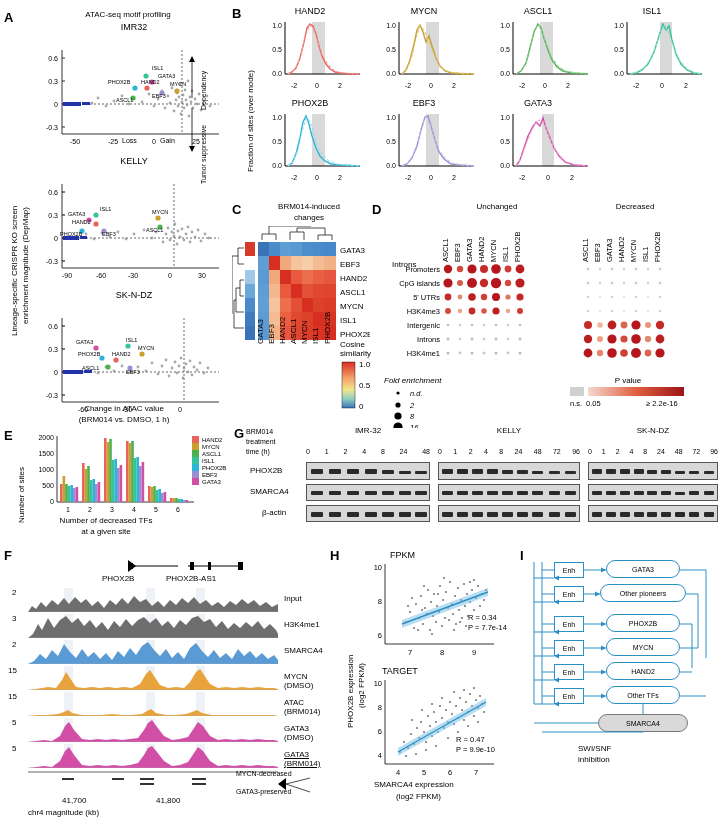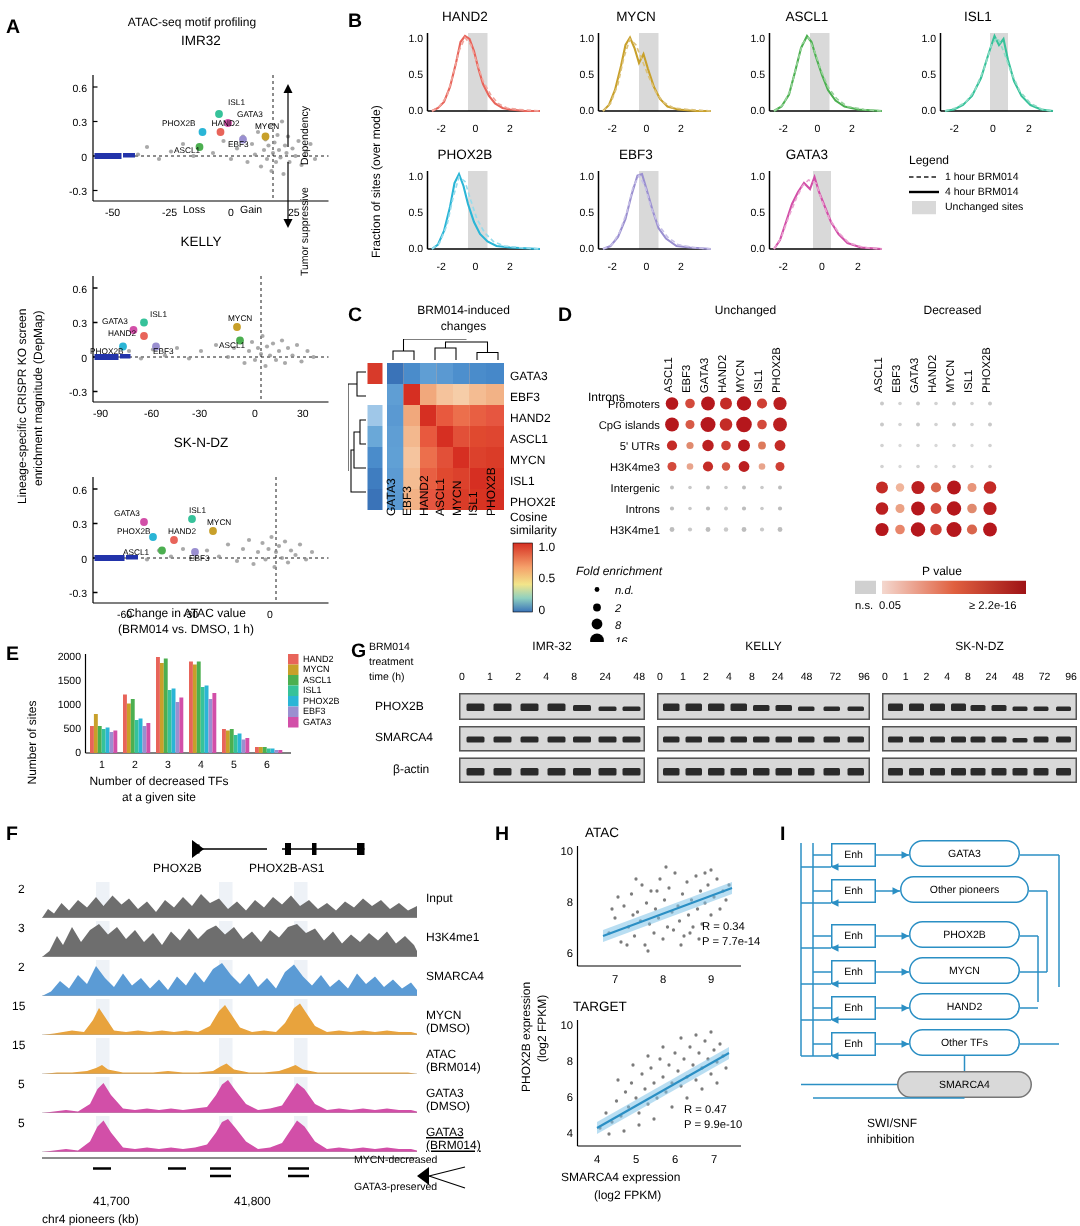--- a/index.html
+++ b/index.html
@@ -432,41 +432,20 @@
       <polyline fill="none" stroke="#d24fa8" stroke-width="1.4" points="28,58 32,52 36,40 40,28 44,20 48,14 52,18 55,10 58,20 62,30 66,40 71,48 77,54 86,57 100,58"></polyline>
       <polyline fill="none" stroke="#e9a3d0" stroke-width="1.1" stroke-dasharray="3,2" points="28,58 33,50 38,36 43,24 47,16 51,12 56,14 60,26 65,38 71,47 78,54 88,57 100,58"></polyline>
       <g font-size="7" font-family="Liberation Sans">
           <text x="31" y="72">-2</text>
           <text x="58" y="72">0</text>
           <text x="82" y="72">2</text>
         </g>
     </svg>
   </div>
 
-  <div style="position:absolute;left:374px;top:100px;width:110px;">
-    <div class="t8" style="margin-bottom:3px;">Legend</div>
-    <div style="display:flex;align-items:center;gap:4px;margin-bottom:2px;">
-      <svg width="20" height="8">
-          <line x1="0" y1="4" x2="20" y2="4" stroke="#555" stroke-width="1.2" stroke-dasharray="3,2"></line>
-        </svg>
-      <span class="t7">1 hour BRM014</span>
-    </div>
-    <div style="display:flex;align-items:center;gap:4px;margin-bottom:2px;">
-      <svg width="20" height="8">
-          <line x1="0" y1="4" x2="20" y2="4" stroke="#000" stroke-width="1.6"></line>
-        </svg>
-      <span class="t7">4 hour BRM014</span>
-    </div>
-    <div style="display:flex;align-items:center;gap:4px;">
-      <svg width="20" height="9">
-          <rect x="2" y="0" width="16" height="9" fill="#d9d9d9"></rect>
-        </svg>
-      <span class="t7">Unchanged sites</span>
-    </div>
-  </div>
 
 </div>
 
 <div class="panel" style="left:232px;top:200px;width:138px;height:218px;">
   <div class="plabel" style="position:absolute;left:0;top:2px;">C</div>
   <div class="t8 ctr" style="position:absolute;left:18px;top:2px;width:118px;">BRM014-induced</div>
   <div class="t8 ctr" style="position:absolute;left:18px;top:13px;width:118px;">changes</div>
 
   <svg width="138" height="184" style="position:absolute;left:0;top:26px;">
 
@@ -1157,30 +1136,30 @@
   <svg width="36" height="30" style="position:absolute;left:272px;top:222px;">
     <path d="M2 14 L10 8 L10 20 Z" fill="#000"></path>
     <line x1="10" y1="14" x2="34" y2="8" stroke="#000" stroke-width="0.7"></line>
     <line x1="10" y1="14" x2="34" y2="22" stroke="#000" stroke-width="0.7"></line>
   </svg>
   <div class="t7" style="position:absolute;left:232px;top:222px;">MYCN-decreased</div>
   <div class="t7" style="position:absolute;left:232px;top:240px;">GATA3-preserved</div>
 
   <div class="t8" style="position:absolute;left:58px;top:248px;">41,700</div>
   <div class="t8" style="position:absolute;left:152px;top:248px;">41,800</div>
-  <div class="t8" style="position:absolute;left:24px;top:260px;">chr4 pioneers (kb)</div>
+  <div class="t8" style="position:absolute;left:24px;top:260px;">chr4 magnitude (kb)</div>
 </div>
 
 <div class="panel" style="left:330px;top:548px;width:190px;height:264px;">
   <div class="plabel" style="position:absolute;left:0;top:0;">H</div>
   <div class="t8 rot" style="position:absolute;left:16px;top:180px;">PHOX2B expression</div>
   <div class="t8 rot" style="position:absolute;left:27px;top:160px;">(log2 FPKM)</div>
 
   <div style="position:absolute;left:34px;top:2px;">
-    <div class="t9" style="position:absolute;left:26px;top:0;">ATAC</div>
+    <div class="t9" style="position:absolute;left:26px;top:0;">FPKM</div>
     <svg width="150" height="116" style="position:absolute;left:0;top:10px;">
       <g font-size="7.5" font-family="Liberation Sans">
         <text x="18" y="10" text-anchor="end">10</text>
           <text x="18" y="44" text-anchor="end">8</text>
           <text x="18" y="78" text-anchor="end">6</text>
       </g>
       <line x1="21" y1="4" x2="21" y2="84" stroke="#000" stroke-width="0.8"></line>
       <line x1="21" y1="84" x2="130" y2="84" stroke="#000" stroke-width="0.8"></line>
       <g fill="#2b2b2b" opacity="0.62">
         <circle cx="42" cy="62" r="1.1"></circle>

